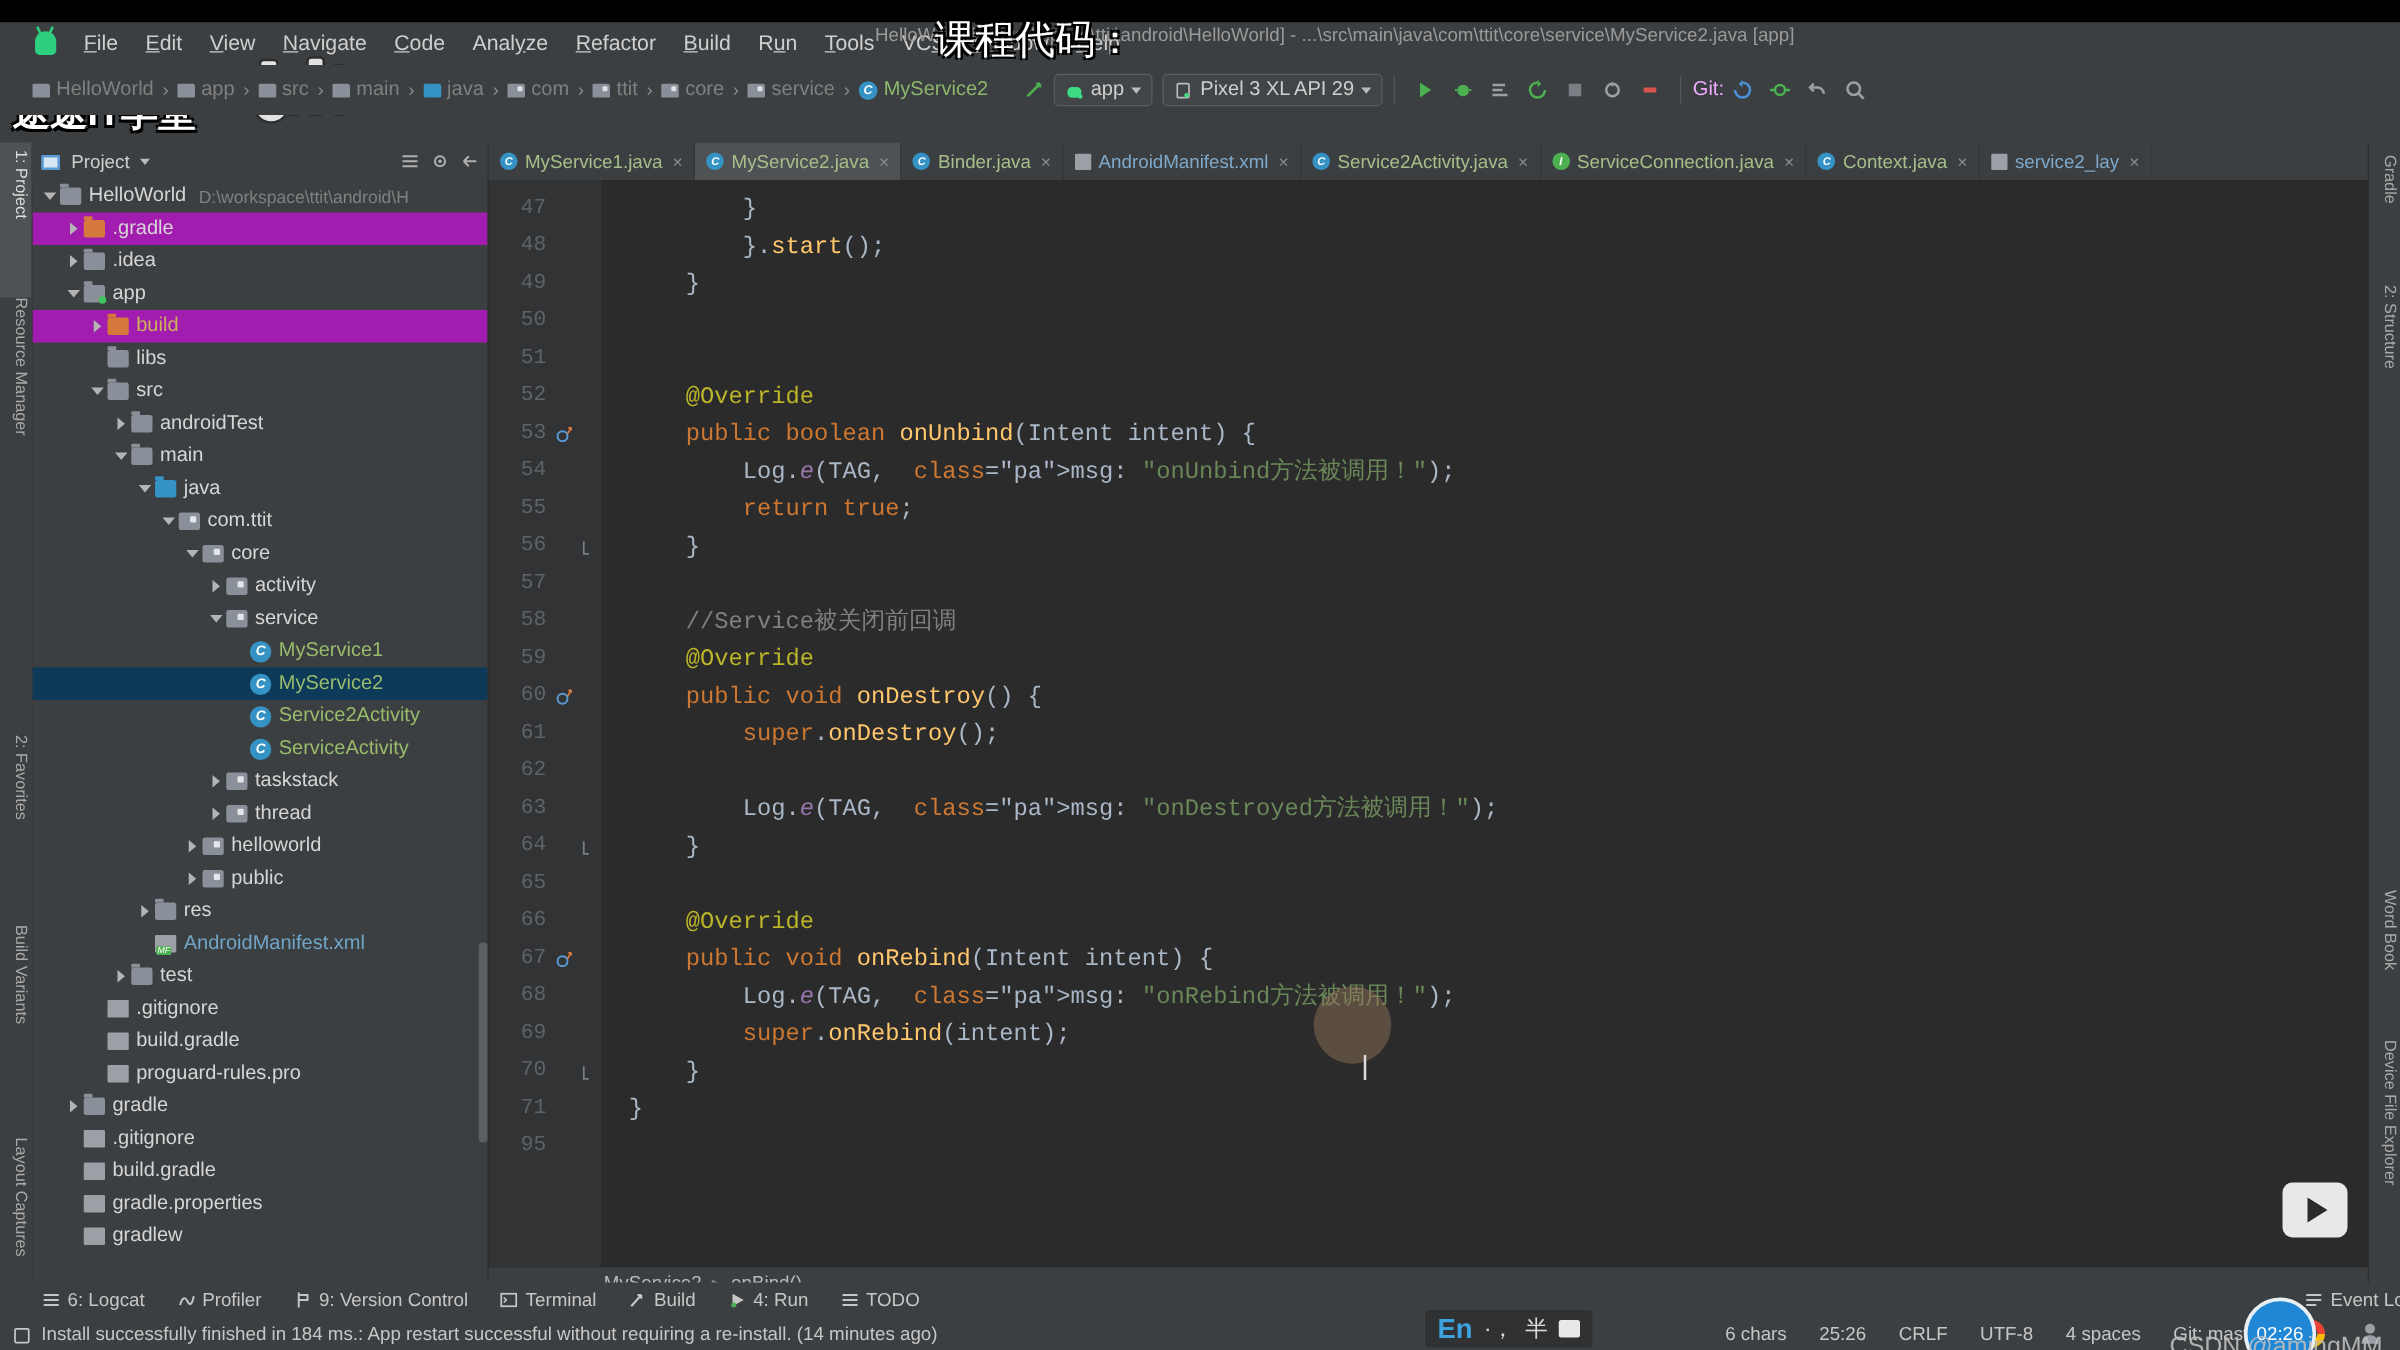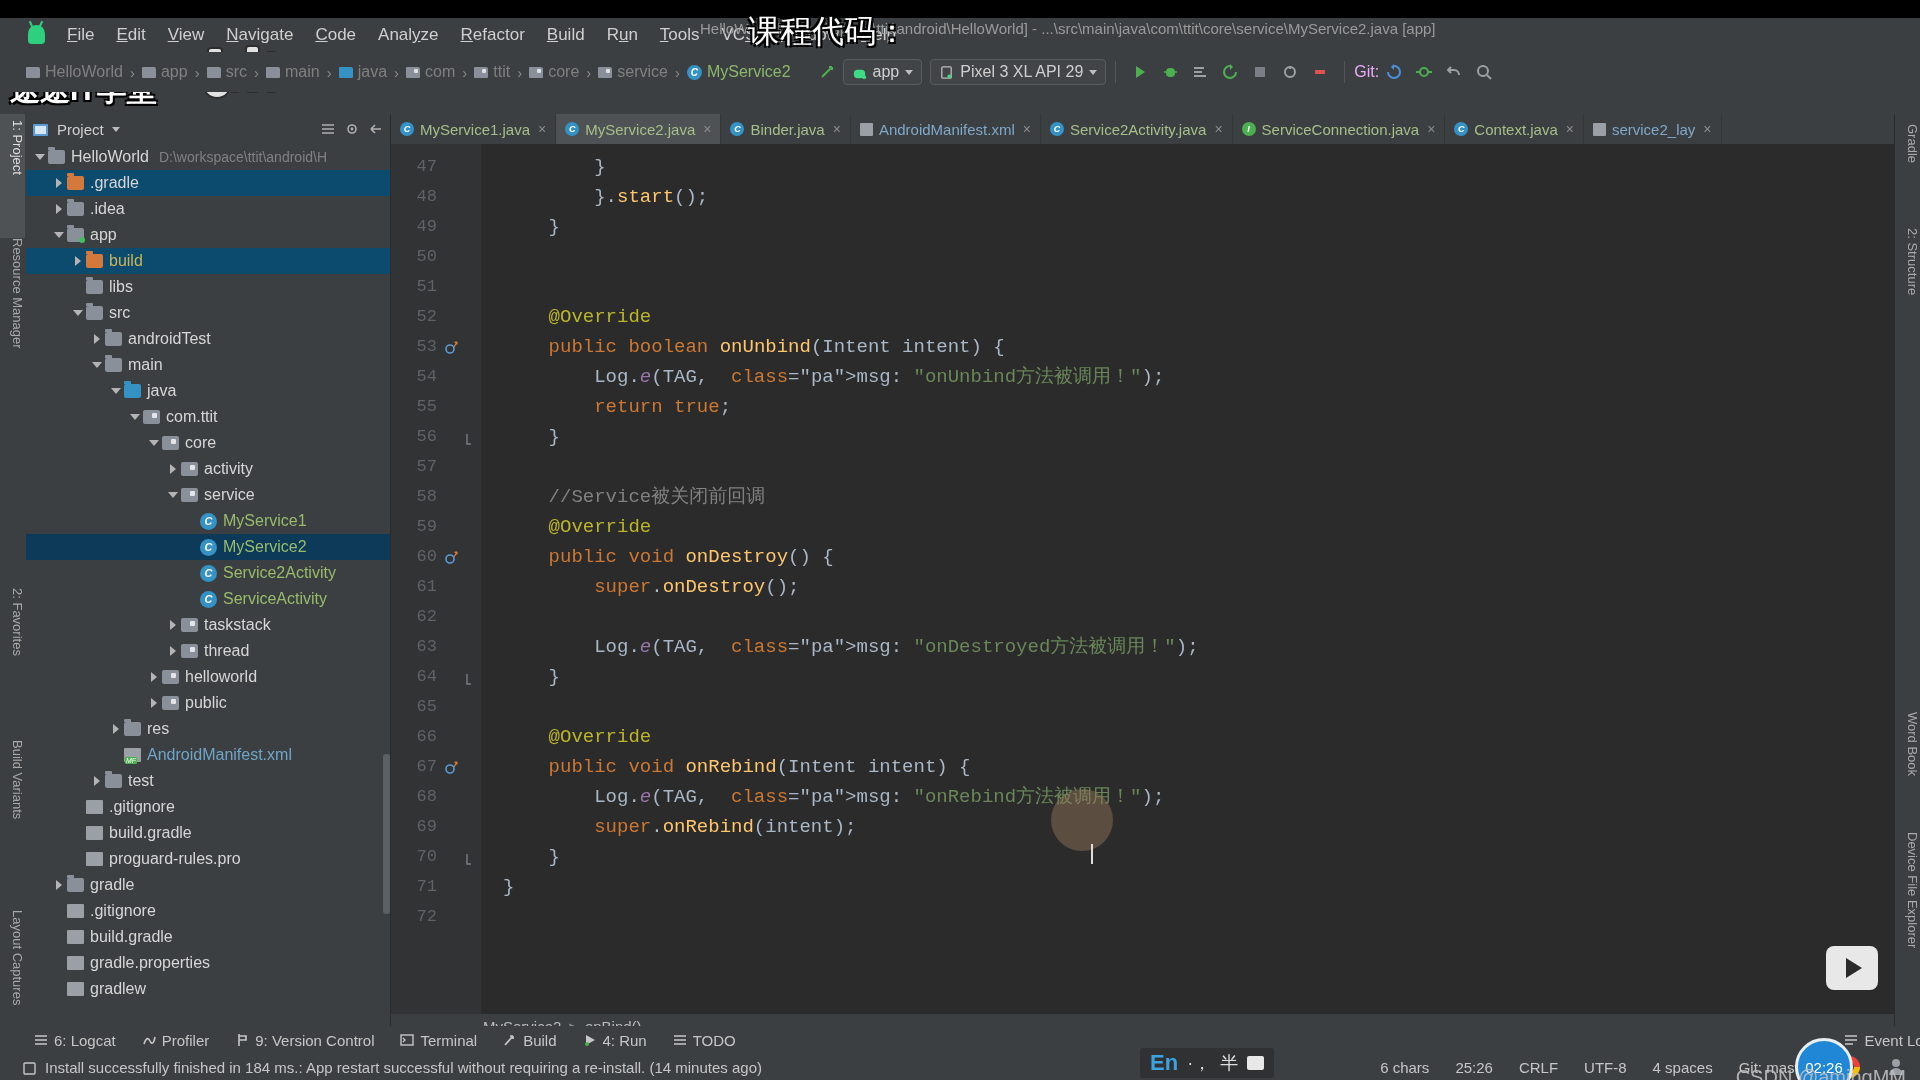--- a/index.html
+++ b/index.html
@@ -49,21 +49,21 @@
   .vtab{position:absolute;left:-1px;width:26px;color:#a9a9a9;font-size:13px;writing-mode:vertical-rl;
         text-orientation:mixed;white-space:nowrap;padding:6px 0;}
   .vtab.sel{background:#4e5254;color:#ddd;}
 
   
   .proj{position:absolute;left:26px;top:96px;width:364px;height:920px;background:#3c3f41;border-right:1px solid #2b2b2b;}
   .projhead{height:30px;display:flex;align-items:center;gap:8px;padding:0 6px;background:#3c3f41;}
   .projhead .t{font-size:15px;color:#cfcfcf;}
   .tree{position:absolute;top:30px;left:0;right:0;bottom:0;overflow:hidden;font-size:16px;}
   .row{height:26px;display:flex;align-items:center;white-space:nowrap;color:#c4c4c4;padding-right:4px;}
-  .row.selA{background:#0c4a6e;}
+  .row.selA{background:#a21caf;}
   .row.selB{background:#0d3a58;}
   .arrow{width:14px;height:14px;position:relative;flex:0 0 14px;}
   .arrow.closed:after{content:"";position:absolute;left:3px;top:2px;border-left:6px solid #b4b4b4;border-top:5px solid transparent;border-bottom:5px solid transparent;}
   .arrow.open:after{content:"";position:absolute;left:1px;top:4px;border-top:6px solid #b4b4b4;border-left:5px solid transparent;border-right:5px solid transparent;}
   .ic{width:17px;height:14px;flex:0 0 17px;margin-right:6px;position:relative;}
   .ic.folder{background:#8a9099;border-radius:2px;}
   .ic.folder:before{content:"";position:absolute;left:0;top:-3px;width:7px;height:3px;background:#8a9099;border-radius:1px 1px 0 0;}
   .ic.forange{background:#d4783c;border-radius:2px;}
   .ic.forange:before{content:"";position:absolute;left:0;top:-3px;width:7px;height:3px;background:#d4783c;border-radius:1px 1px 0 0;}
   .ic.fblue{background:#3592c4;border-radius:2px;}
@@ -109,21 +109,21 @@
   .f{color:#9876aa;font-style:italic;}
   .bcrumb2{position:absolute;left:391px;top:996px;width:1503px;height:24px;background:#3c3f41;display:flex;align-items:center;font-size:15px;color:#bbb;padding-left:92px;box-sizing:border-box;}
   .bcrumb2 .sep{margin:0 8px;color:#888;}
   .cursorblob{position:absolute;left:660px;top:645px;width:62px;height:62px;border-radius:50%;background:rgba(150,120,90,.45);}
   .mousecaret{position:absolute;left:700px;top:700px;width:2px;height:20px;background:#ddd;}
 
   
   .bottombar{position:absolute;left:0;top:1008px;width:1920px;height:28px;background:#3c3f41;display:flex;align-items:center;gap:26px;padding-left:34px;font-size:15px;color:#c6c6c6;}
   .bb{display:flex;align-items:center;gap:6px;white-space:nowrap;}
   .statusbar{position:absolute;left:0;top:1036px;width:1920px;height:26px;background:#3c3f41;display:flex;align-items:center;font-size:15px;color:#c6c6c6;}
-  .stleft{display:flex;align-items:flex-end;gap:8px;padding-left:22px;}
+  .stleft{display:flex;align-items:flex-end;gap:8px;padding-left:10px;}
   .stright{position:absolute;right:14px;display:flex;align-items:center;gap:26px;}
   .ime{position:absolute;left:1140px;top:1030px;height:30px;background:#2f3133;border-radius:3px;display:flex;align-items:center;gap:9px;padding:0 10px;}
   .ime .en{color:#3da2e0;font-size:22px;font-weight:bold;}
   .ime .g{color:#ddd;font-size:18px;}
   .ime .shirt{width:17px;height:14px;background:#e8e8e8;border-radius:2px;}
   .clockbadge{position:absolute;left:1795px;top:1020px;width:52px;height:52px;border-radius:50%;background:#1f87d6;border:3px solid #e9eef3;color:#fff;font-size:15px;display:flex;align-items:center;justify-content:center;}
   .csdn{position:absolute;right:14px;top:1048px;font-size:20px;color:#bdbdbd;opacity:.9;white-space:nowrap;}
   .ytbtn{position:absolute;left:1826px;top:928px;width:52px;height:44px;background:#e8e8e8;border-radius:8px;display:flex;align-items:center;justify-content:center;}
   .ytbtn:after{content:"";border-left:16px solid #2b2b2b;border-top:10px solid transparent;border-bottom:10px solid transparent;margin-left:4px;}
   .gicon{width:22px;height:22px;border-radius:50%;background:conic-gradient(#ea4335 0 25%,#fbbc05 0 50%,#34a853 0 75%,#4285f4 0);position:relative;}
@@ -608,21 +608,21 @@
             <circle cx="5" cy="9" r="4" fill="none" stroke="#5b9bd5" stroke-width="1.6"></circle>
             <path d="M9 7 L12 2 M12 2 L9.5 2.4 M12 2 L11.8 4.4" stroke="#d4783c" stroke-width="1.4" fill="none"></path>
           </svg></div>
         <div class="gline" style="top: 638px;">68</div>
         <div class="gline" style="top: 668px;">69</div>
         <div class="gline" style="top: 698px;">70</div>
         <div class="gfold" style="top: 707px;"><svg width="12" height="12" viewBox="0 0 12 12">
             <path d="M2 1 v10 h4" stroke="#7a7f85" stroke-width="1.4" fill="none"></path>
           </svg></div>
         <div class="gline" style="top: 728px;">71</div>
-        <div class="gline" style="top: 758px;">72</div>
+        <div class="gline" style="top: 758px;">95</div>
       </div>
     <div class="codearea" id="codearea">
         <div class="cline" style="top: 8px; left: 22px;">        }</div>
         <div class="cline" style="top: 38px; left: 22px;">        }.<span class="m">start</span>();</div>
         <div class="cline" style="top: 68px; left: 22px;">    }</div>
         <div class="cline" style="top: 98px; left: 22px;"></div>
         <div class="cline" style="top: 158px; left: 22px;">    <span class="a">@Override</span></div>
         <div class="cline" style="top: 188px; left: 22px;">    <span class="k">public</span> <span class="k">boolean</span> <span class="m">onUnbind</span>(Intent intent) {</div>
         <div class="cline" style="top: 218px; left: 22px;">        Log.<span class="f">e</span>(TAG,  <span <span="" class="k">class</span>="pa"&gt;msg: <span class="s">"onUnbind方法被调用！"</span>);</div>
         <div class="cline" style="top: 248px; left: 22px;">        <span class="k">return</span> <span class="k">true</span>;</div>

